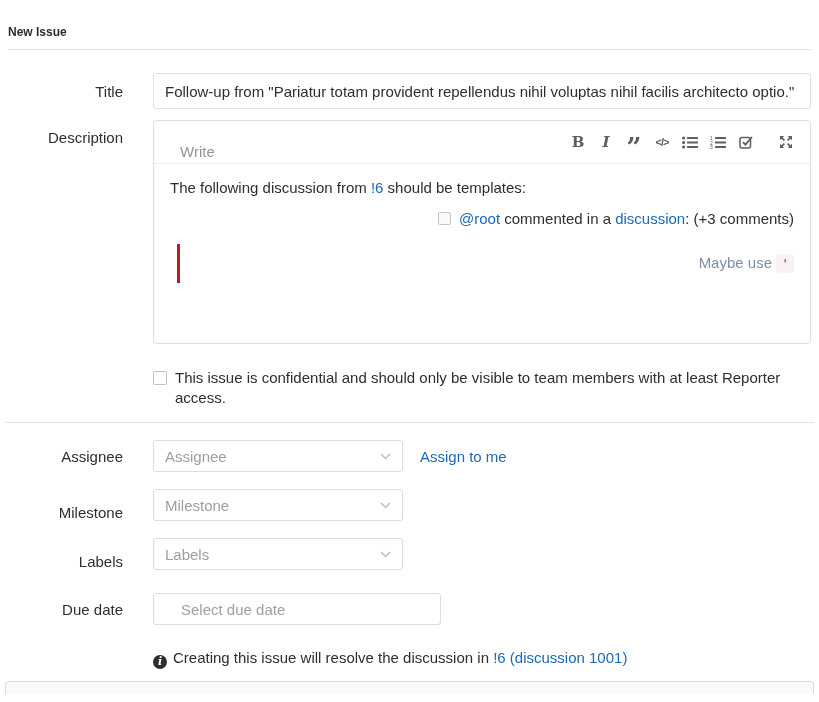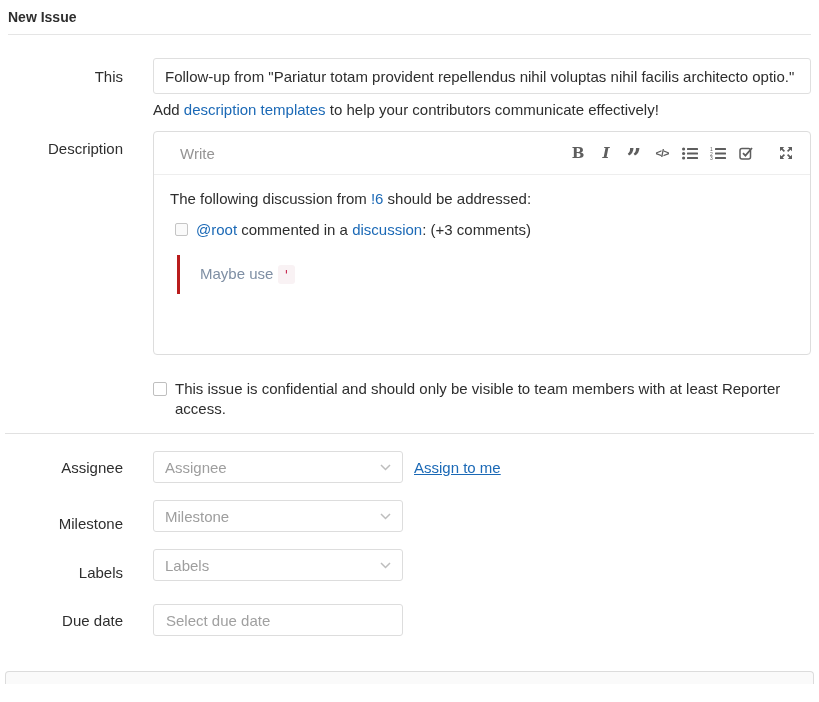--- a/index.html
+++ b/index.html
@@ -6,22 +6,22 @@
   html, body { margin: 0; padding: 0; }
   body {
     width: 819px; height: 702px; overflow: hidden;
     background: #fff; color: #2e2e2e;
     font-family: "Liberation Sans", sans-serif; font-size: 15px;
   }
   .page { padding: 0 8px; }
   a { color: #1b69b6; text-decoration: none; cursor: pointer; }
 
   h1.page-title {
-    margin: 0; padding: 6px 0 6px;
-    font-size: 14px; font-weight: bold; line-height: 22px;
+    margin: 0; padding: 21px 0 6px;
+    font-size: 12px; font-weight: bold; line-height: 22px;
     border-bottom: 1px solid #e5e5e5;
   }
 
   .form-group { display: flex; }
   .col-label { flex: 0 0 115px; width: 115px; text-align: right; color: #2e2e2e; }
   .col-control { margin-left: 30px; flex: 1 1 auto; max-width: 665px; }
 
   
   .row-title { margin-top: 23px; align-items: center; }
   input.title-input {
@@ -32,41 +32,41 @@
   .title-help { margin-top: 6px; line-height: 20px; }
 
   
   .row-desc { margin-top: 11px; }
   .row-desc .col-label { padding-top: 9px; }
   .md-area { border: 1px solid #ddd; border-radius: 4px; background: #fff; }
   .md-header {
     display: flex; align-items: stretch; height: 43px;
     border-bottom: 1px solid #eee; padding: 0 15px 0 16px;
   }
-  .md-tabs { display: flex; }
+  .md-tabs { display: flex; align-items: flex-end; }
   .md-tab {
     display: flex; align-items: center; padding: 0 10px; margin-right: 4px;
     color: #959494; border-bottom: 3px solid transparent; padding-top: 3px; cursor: pointer;
   }
   .md-tab.active { color: #2e2e2e; font-weight: bold; border-bottom-color: #1f78d1; }
   .md-toolbar { margin-left: auto; display: flex; align-items: center; color: #5e5e5e; }
   .tb-btn {
     margin-left: 10px; min-width: 18px; text-align: center; cursor: pointer;
     display: flex; align-items: center; justify-content: center; height: 24px;
   }
   .tb-bold { font-family: "DejaVu Serif", serif; font-weight: bold; font-size: 15px; }
   .tb-italic { font-family: "DejaVu Serif", serif; font-style: italic; font-weight: bold; font-size: 15px; }
   .tb-quote { font-family: "DejaVu Serif", serif; font-weight: bold; font-size: 26px; line-height: 8px; padding-top: 10px; }
   .tb-code { font-size: 11px; font-weight: bold; letter-spacing: -1px; }
   .tb-fullscreen { margin-left: 22px; }
   .tb-btn svg { display: block; }
 
   .md-preview { padding: 13px 16px; min-height: 179px; line-height: 1.45; }
   .md-preview p { margin: 0; }
-  ul.task-list { list-style: none; margin: 9px 0 0; padding: 0 0 0 5px; }
+  ul.task-list { list-style: none; margin: 9px 0 0; padding: 0 0 0 5px; text-align: right; }
   .task-check {
     display: inline-block; width: 13px; height: 13px;
     border: 1px solid #c5c5c5; border-radius: 2px; background: #fafafa;
     vertical-align: -1px; margin-right: 8px;
   }
   blockquote.md-quote {
     margin: 14px 0 0 2px; padding: 8px 0 10px 20px;
     border-left: 3px solid #b91c1c; color: #7f8fa4;
   }
   code.inline-code {
@@ -91,23 +91,23 @@
   .row-meta { align-items: center; }
   .row-assignee { margin-top: 17px; }
   .row-milestone, .row-labels { margin-top: 17px; align-items: flex-end; }
   .row-duedate { margin-top: 23px; justify-content: flex-end; }
   .dropdown-btn {
     width: 250px; height: 32px; padding: 0 11px;
     border: 1px solid #ddd; border-radius: 3px; background: #fff;
     display: flex; align-items: center; color: #9e9e9e; cursor: pointer;
   }
   .dropdown-btn .chev { margin-left: auto; display: flex; }
-  .assign-link { margin-left: 11px; text-decoration: underline; }
+  .assign-link { margin-left: 17px; }
   input.date-input {
-    width: 250px; height: 32px; padding: 0 12px;
+    width: 288px; height: 32px; padding: 0 27px;
     border: 1px solid #ddd; border-radius: 3px;
     font-family: inherit; font-size: 15px; color: #0369a1; outline: none;
   }
   input::placeholder { color: #a0a0a0; opacity: 1; }
 
   
   .row-note { margin-top: 23px; line-height: 20px; }
   .info-icon {
     display: inline-block; width: 14px; height: 14px; border-radius: 50%;
     background: #2e2e2e; color: #fff; text-align: center;
@@ -122,30 +122,27 @@
   }
 </style>
 </head>
 <body>
 
 <div class="page">
 
   <h1 class="page-title">New Issue</h1>
 
   <div class="form-group row-title">
-    <label class="col-label">This</label>
+    <label class="col-label">Title</label>
     <div class="col-control">
       <input class="title-input" type="text" value="Follow-up from &quot;Pariatur totam provident repellendus nihil voluptas nihil facilis architecto optio.&quot;" style="">
     </div>
   </div>
   <div class="form-group">
     <div class="col-label"></div>
-    <div class="col-control title-help">
-      <span>Add </span><a>description templates</a><span> to help your contributors communicate effectively!</span>
-    </div>
   </div>
 
   <div class="form-group row-desc">
     <label class="col-label">Description</label>
     <div class="col-control">
       <div class="md-area">
         <div class="md-header">
           <div class="md-tabs">
             <div class="md-tab">Write</div>
           </div>
@@ -185,21 +182,21 @@
                 <path d="M1 1 h4.2 L3.7 2.5 L6 4.8 L4.8 6 L2.5 3.7 L1 5.2 z"></path>
                 <path d="M13 1 v4.2 L11.5 3.7 L9.2 6 L8 4.8 L10.3 2.5 L8.8 1 z"></path>
                 <path d="M1 13 v-4.2 L2.5 10.3 L4.8 8 L6 9.2 L3.7 11.5 L5.2 13 z"></path>
                 <path d="M13 13 h-4.2 L10.3 11.5 L8 9.2 L9.2 8 L11.5 10.3 L13 8.8 z"></path>
               </svg>
             </div>
           </div>
         </div>
         <div class="md-preview">
           <p>
-            <span>The following discussion from </span><a>!6</a><span> should be addressed:</span>
+            <span>The following discussion from </span><a>!6</a><span> should be templates:</span>
           </p>
           <ul class="task-list">
             <li>
               <span class="task-check"></span><a>@root</a><span> commented in a </span><a>discussion</a><span>: (+3 comments)</span>
               <blockquote class="md-quote">
                 <span>Maybe use </span><code class="inline-code">'</code>
               </blockquote>
             </li>
           </ul>
         </div>
@@ -264,17 +261,20 @@
 
   <div class="form-group row-meta row-duedate">
     <label class="col-label">Due date</label>
     <div class="col-control">
       <input type="text" class="date-input" placeholder="Select due date" style="">
     </div>
   </div>
 
   <div class="form-group row-note">
     <div class="col-label"></div>
+    <div class="col-control">
+      <span class="info-icon">i</span><span>Creating this issue will resolve the discussion in </span><a>!6 (discussion 1001)</a>
+    </div>
   </div>
 
   <div class="footer-strip"></div>
 
 </div>
 
 </body></html>

